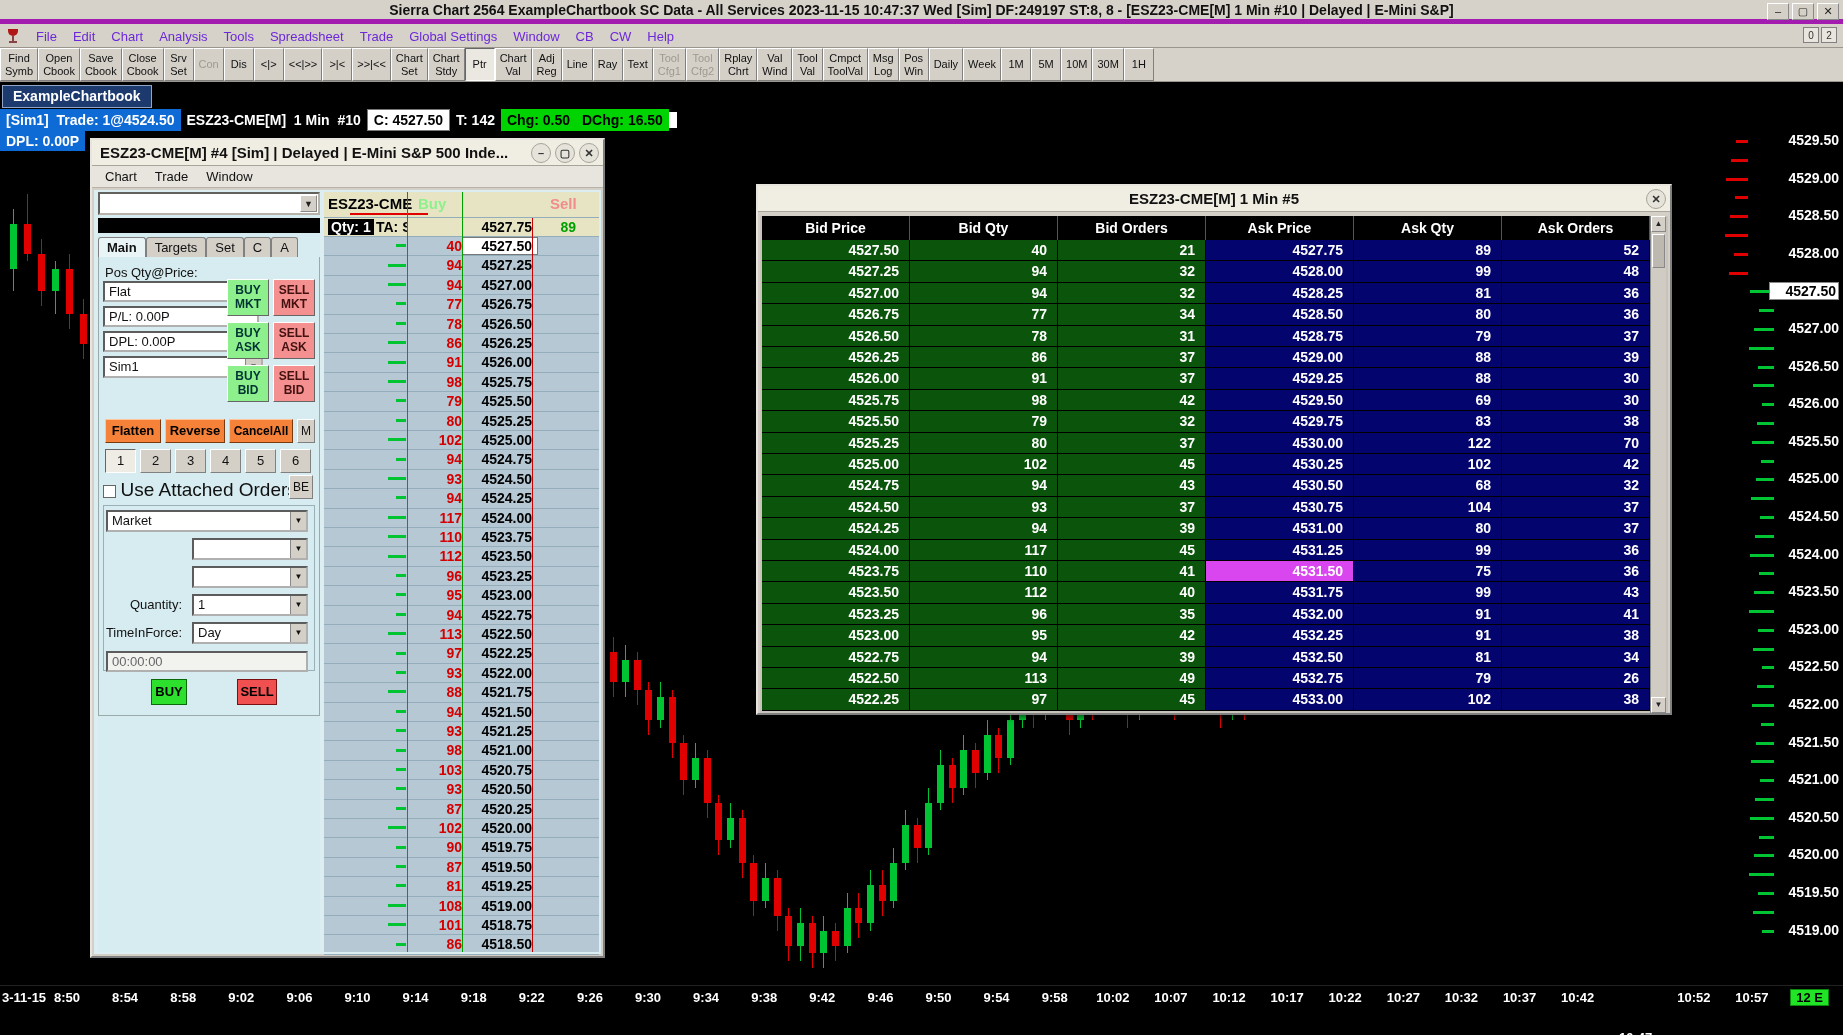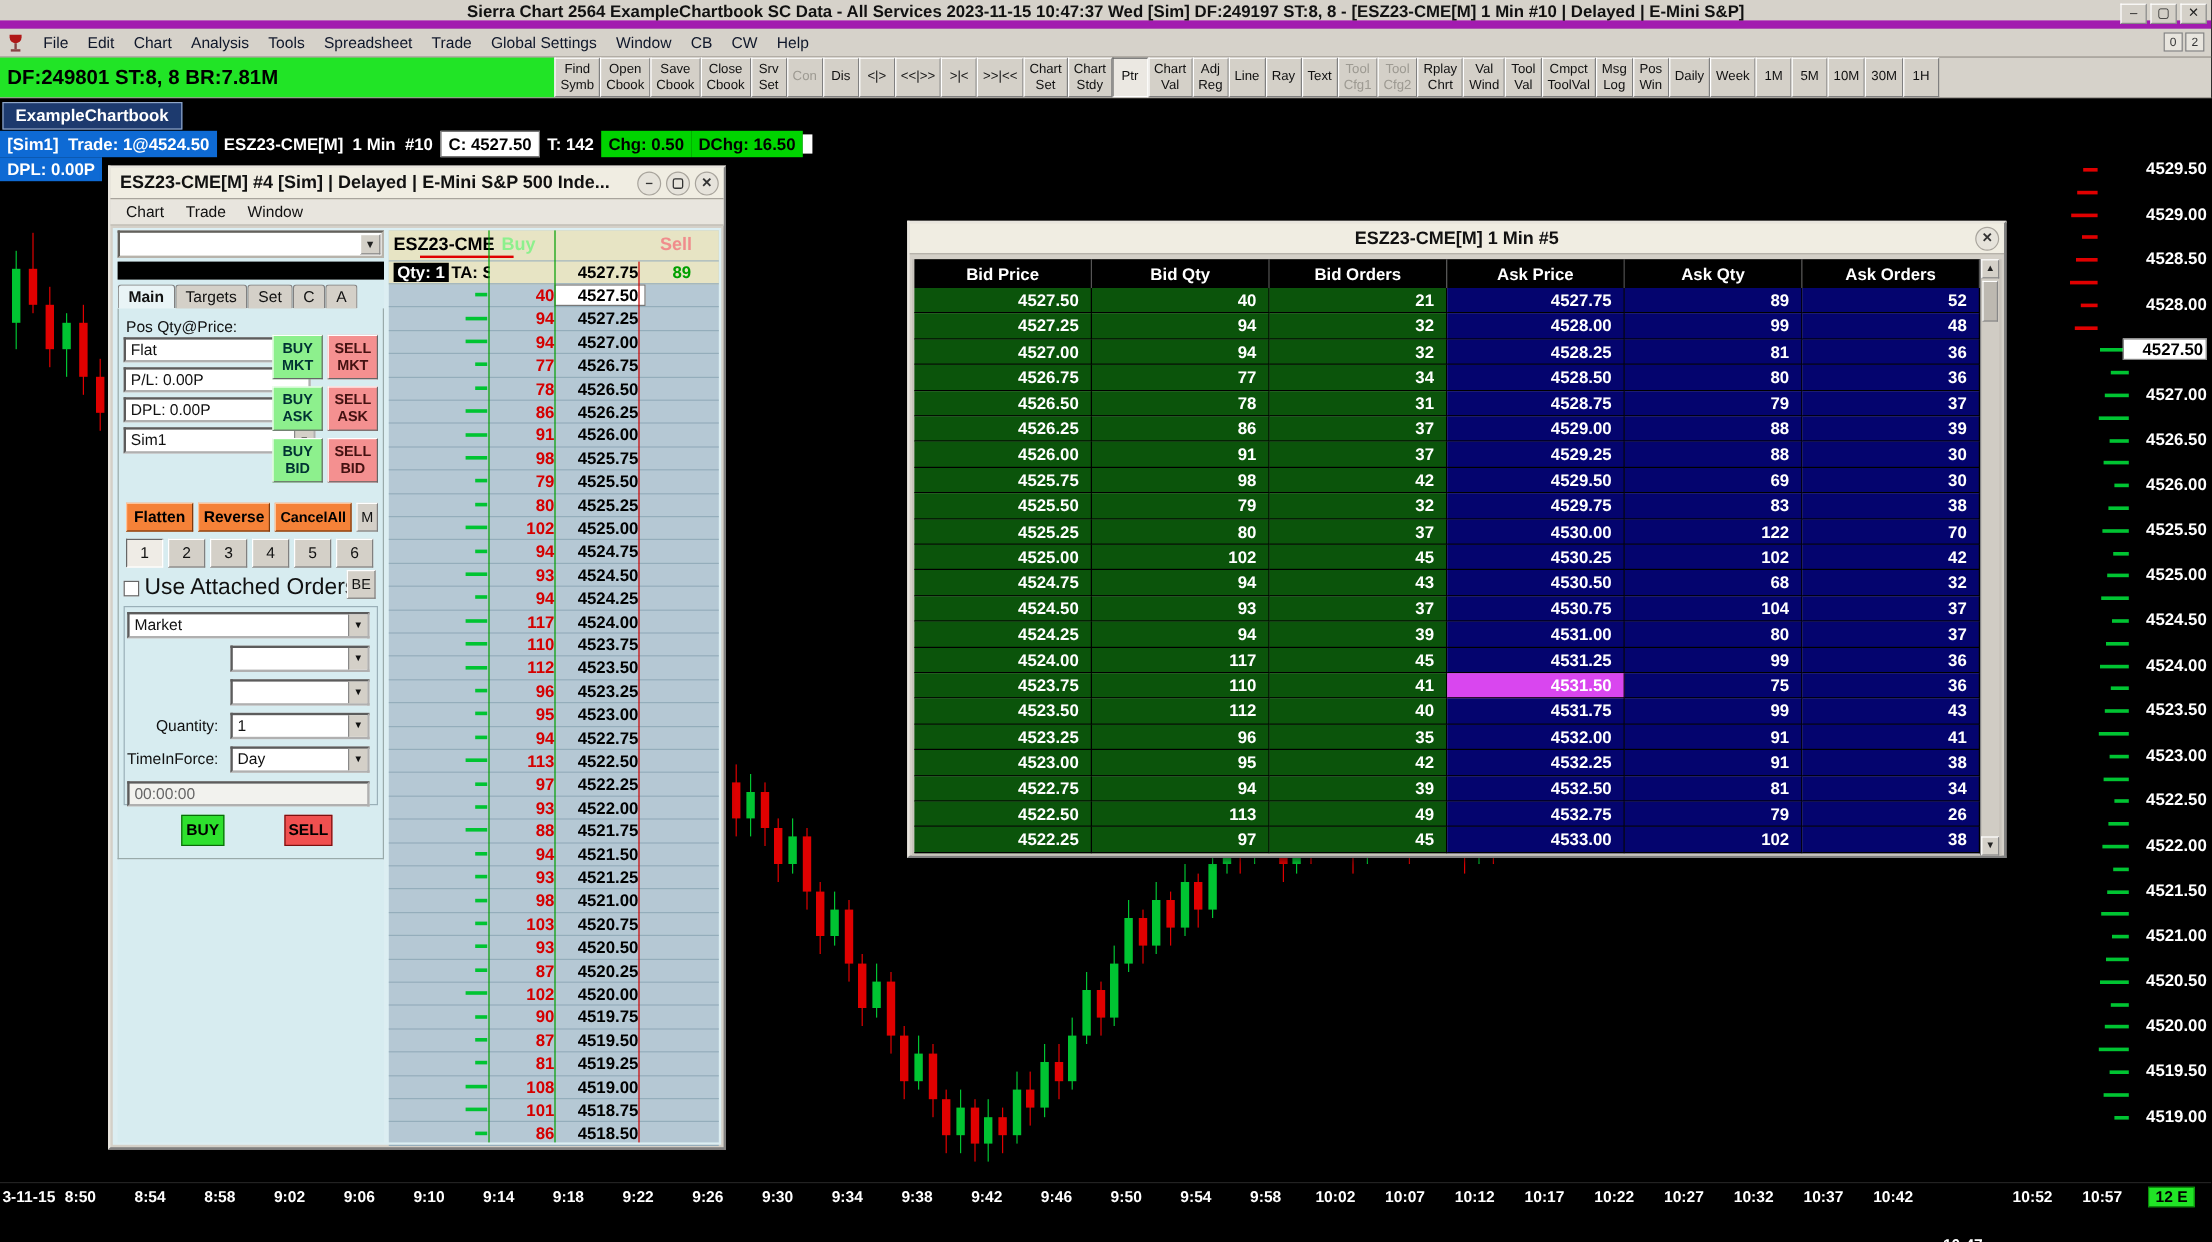--- a/index.html
+++ b/index.html
@@ -1,27 +1,27 @@
 <!DOCTYPE html>
 <html><head>
 <meta charset="utf-8">
 <style>
   * { margin:0; padding:0; box-sizing:border-box; }
   html,body { background:#000; }
   body { font-family:"Liberation Sans", sans-serif; }
   #root { position:relative; width:1843px; height:1035px; background:#000; overflow:hidden; }
 
   
-  .titlebar { position:absolute; left:0; top:0; width:1843px; height:24px; background:#d6d2ca; display:flex; align-items:center; justify-content:center; border-bottom:7px solid #a21caf; }
+  .titlebar { position:absolute; left:0; top:0; width:1843px; height:24px; background:#d6d2ca; display:flex; align-items:center; justify-content:center; border-bottom:5px solid #a21caf; }
   .titlebar .title { font-size:14px; font-weight:bold; color:#111; }
   .winbtns { position:absolute; right:4px; top:3px; display:flex; gap:3px; }
   .winbtn { width:22px; height:17px; background:#d4d0c8; border:1px solid #888; border-top-color:#fff; border-left-color:#fff; font-size:11px; line-height:15px; text-align:center; color:#222; }
 
   .menubar { position:absolute; left:0; top:24px; width:1843px; height:24px; background:#d6d2ca; display:flex; align-items:center; gap:2px; padding-left:4px; border-bottom:1px solid #9a968e; }
-  .menuitem { font-size:13px; color:#0f172a; padding:3px 8px; }
+  .menuitem { font-size:13px; color:#6d28d9; padding:3px 8px; }
   .menu-right { position:absolute; right:6px; top:3px; display:flex; gap:2px; }
   .mini-ind { width:16px; height:16px; border:1px solid #808080; background:#e8e5de; font-size:10px; text-align:center; line-height:15px; color:#333; }
   .appicon { width:14px; height:16px; margin:0 6px 0 2px; position:relative; }
   .appicon .bowl { position:absolute; left:2px; top:1px; width:10px; height:7px; background:#b01818; border-radius:0 0 8px 8px; }
   .appicon .stem { position:absolute; left:6px; top:8px; width:2px; height:5px; background:#884444; }
   .appicon .base { position:absolute; left:3px; top:13px; width:8px; height:2px; background:#884444; }
 
   .toolbar { position:absolute; left:0; top:48px; width:1843px; height:34px; background:#d6d2ca; display:flex; align-items:stretch; border-bottom:1px solid #9a968e; }
   .tb-info { width:462px; background:#21e426; color:#000; font-size:17px; font-weight:bold; display:flex; align-items:center; padding-left:6px; }
   .tb-btns { display:flex; align-items:stretch; }
@@ -139,21 +139,20 @@
         <div class="base"></div>
       </div>
     <span id="menu-items"><span class="menuitem">File</span><span class="menuitem">Edit</span><span class="menuitem">Chart</span><span class="menuitem">Analysis</span><span class="menuitem">Tools</span><span class="menuitem">Spreadsheet</span><span class="menuitem">Trade</span><span class="menuitem">Global Settings</span><span class="menuitem">Window</span><span class="menuitem">CB</span><span class="menuitem">CW</span><span class="menuitem">Help</span></span>
     <div class="menu-right" id="menu-ind">
         <div class="mini-ind">0</div>
         <div class="mini-ind">2</div>
       </div>
   </div>
 
   <div class="toolbar">
-    <div class="tb-info">DF:249801  ST:8, 8  BR:7.81M</div>
     <div class="tb-btns" id="tb-btns">
         <div class="tb-btn">Find
 Symb</div>
         <div class="tb-btn">Open
 Cbook</div>
         <div class="tb-btn">Save
 Cbook</div>
         <div class="tb-btn">Close
 Cbook</div>
         <div class="tb-btn">Srv

